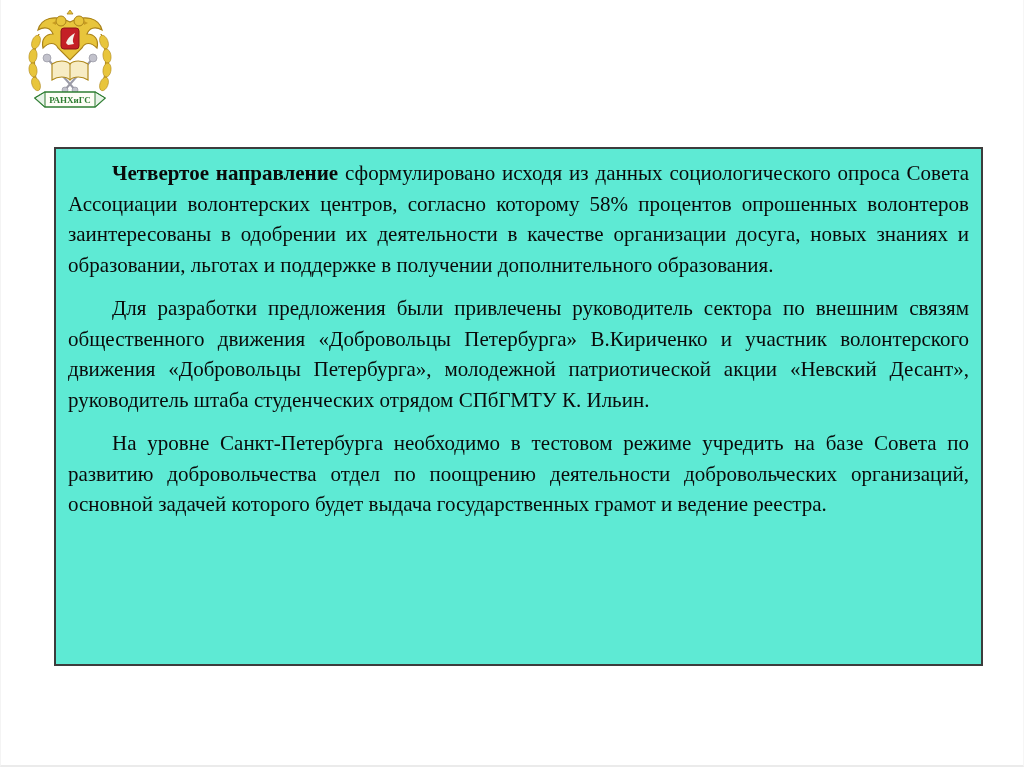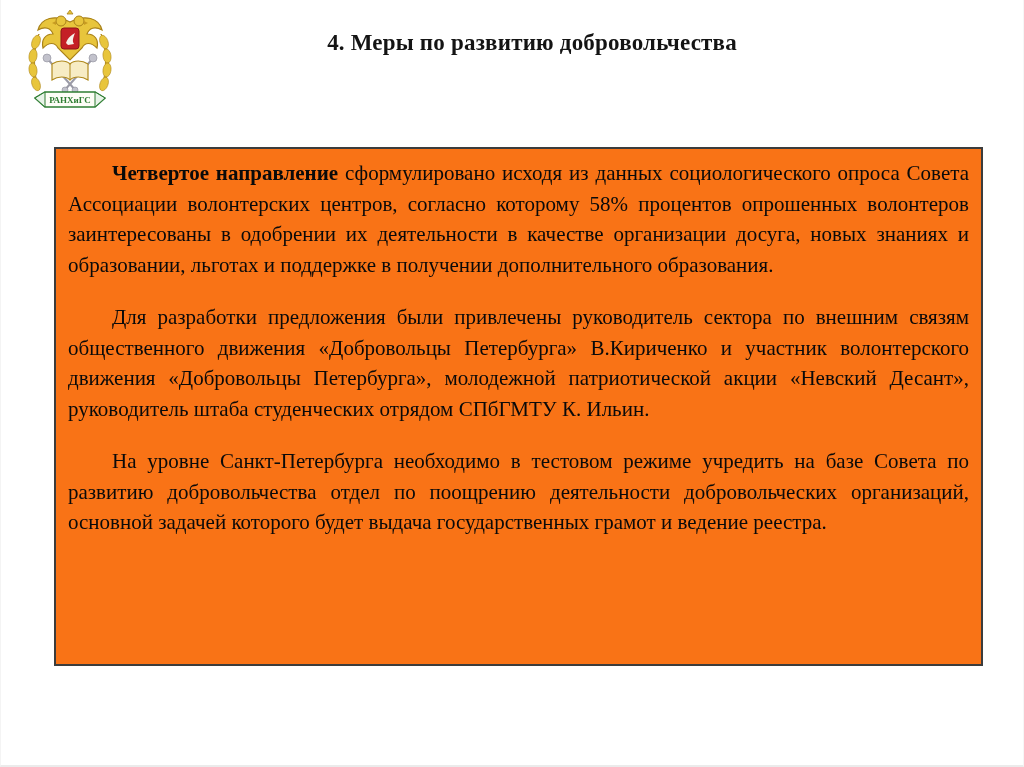--- a/index.html
+++ b/index.html
@@ -42,33 +42,33 @@
   }
   .content-box {
     position: absolute;
     left: 53px;
     top: 147px;
     width: 929px;
     height: 519px;
     border: 2px solid #3c3c3c;
     box-sizing: border-box;
     padding: 9px 12px 0 12px;
-    background: #f97316;
+    background: #5eead4;
   }
   .content-box p {
     margin: 0;
     padding: 0;
     font-size: 21px;
     line-height: 30.5px;
     color: #0a0a0a;
     text-align: justify;
     text-indent: 44px;
   }
   .content-box p + p {
-    margin-top: 22px;
+    margin-top: 13px;
   }
   .lead {
     font-weight: bold;
   }
 </style>
 </head>
 <body>
 
 <div class="slide">
 
@@ -111,21 +111,20 @@
 
     <path d="M27,56 C33,52 41,52 45,56 C49,52 57,52 63,56 L63,72 C57,68 49,68 45,72 C41,68 33,68 27,72 Z" fill="#f7ecc4" stroke="#b08a1e" stroke-width="1.2"></path>
     <path d="M45,56 L45,72" stroke="#b08a1e" stroke-width="1"></path>
 
     <path d="M10,90 L20,84 L70,84 L80,90 L70,99 L20,99 Z" fill="#fdfdf6" stroke="#2e7d32" stroke-width="1.5"></path>
     <path d="M10,90 L20,84 L20,99 Z" fill="#e8f3e8" stroke="#2e7d32" stroke-width="1"></path>
     <path d="M80,90 L70,84 L70,99 Z" fill="#e8f3e8" stroke="#2e7d32" stroke-width="1"></path>
     <text x="45" y="95" text-anchor="middle" font-size="9" font-weight="bold" fill="#2e7d32" font-family="Liberation Serif, serif">РАНХиГС</text>
   </svg>
 
-  <div class="page-title">4. Меры по развитию добровольчества</div>
 
   <div class="content-box">
     <p><span class="lead">Четвертое направление</span><span> сформулировано исходя из данных социологического опроса Совета Ассоциации волонтерских центров, согласно которому 58% процентов опрошенных волонтеров заинтересованы в одобрении их деятельности в качестве организации досуга, новых знаниях и образовании, льготах и поддержке в получении дополнительного образования.</span></p>
     <p><span>Для разработки предложения были привлечены руководитель сектора по внешним связям общественного движения «Добровольцы Петербурга» В.Кириченко и участник волонтерского движения «Добровольцы Петербурга», молодежной патриотической акции «Невский Десант», руководитель штаба студенческих отрядом СПбГМТУ К. Ильин.</span></p>
     <p><span>На уровне Санкт-Петербурга необходимо в тестовом режиме учредить на базе Совета по развитию добровольчества отдел по поощрению деятельности добровольческих организаций, основной задачей которого будет выдача государственных грамот и ведение реестра.</span></p>
   </div>
 
 </div>
 
 </body></html>

